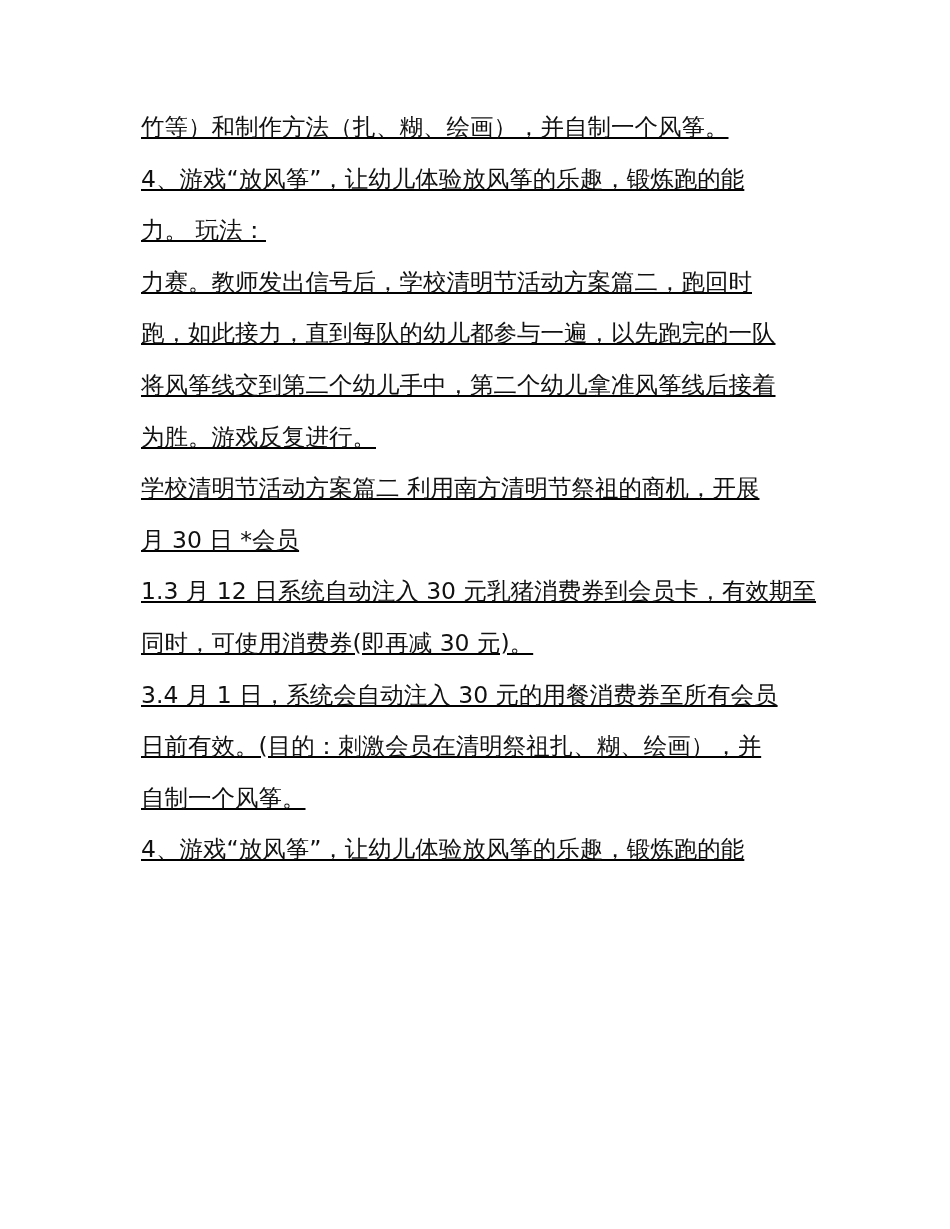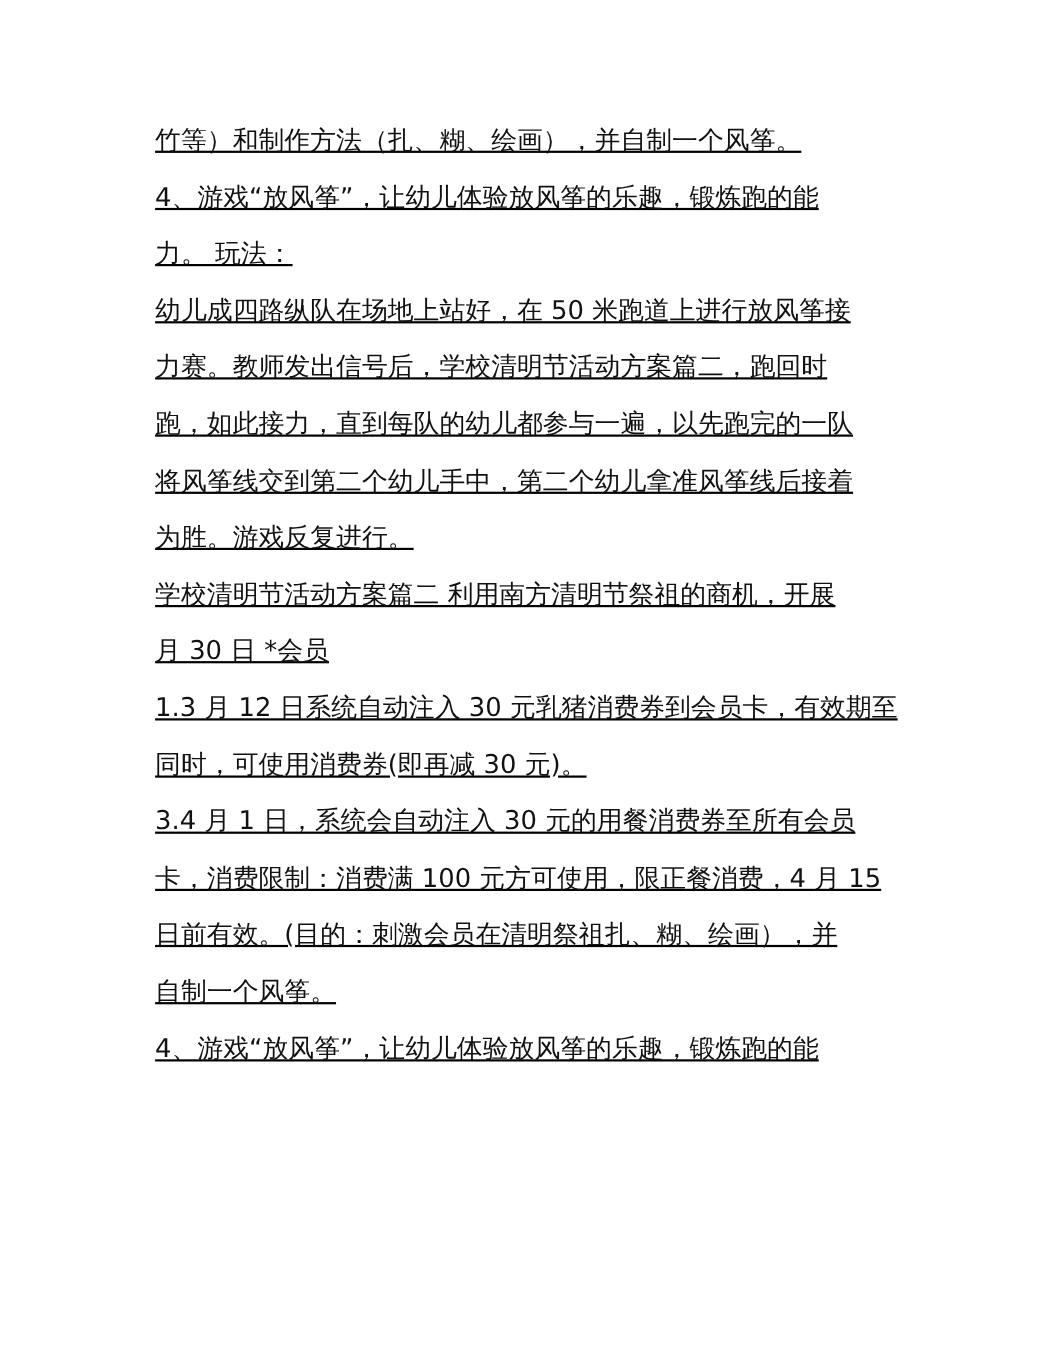--- a/index.html
+++ b/index.html
@@ -39,28 +39,26 @@
     }
   </style>
 </head>
 <body>
 
 <div class="page">
   <div class="content">
     <div class="line">竹等）和制作方法（扎、糊、绘画），并自制一个风筝。</div>
     <div class="line">4、游戏“放风筝”，让幼儿体验放风筝的乐趣，锻炼跑的能</div>
     <div class="line">力。 玩法：</div>
-    <div class="line">幼儿成四路纵队在场地上站好，在 50 米跑道上进行放风筝接</div>
     <div class="line">力赛。教师发出信号后，学校清明节活动方案篇二，跑回时</div>
     <div class="line">跑，如此接力，直到每队的幼儿都参与一遍，以先跑完的一队</div>
     <div class="line">将风筝线交到第二个幼儿手中，第二个幼儿拿准风筝线后接着</div>
     <div class="line">为胜。游戏反复进行。</div>
     <div class="line">学校清明节活动方案篇二 利用南方清明节祭祖的商机，开展</div>
     <div class="line">月 30 日 *会员</div>
     <div class="line">1.3 月 12 日系统自动注入 30 元乳猪消费券到会员卡，有效期至</div>
     <div class="line">同时，可使用消费券(即再减 30 元)。</div>
     <div class="line">3.4 月 1 日，系统会自动注入 30 元的用餐消费券至所有会员</div>
-    <div class="line">卡，消费限制：消费满 100 元方可使用，限正餐消费，4 月 15</div>
     <div class="line">日前有效。(目的：刺激会员在清明祭祖扎、糊、绘画），并</div>
     <div class="line">自制一个风筝。</div>
     <div class="line">4、游戏“放风筝”，让幼儿体验放风筝的乐趣，锻炼跑的能</div>
   </div>
 </div>
 
 </body></html>

